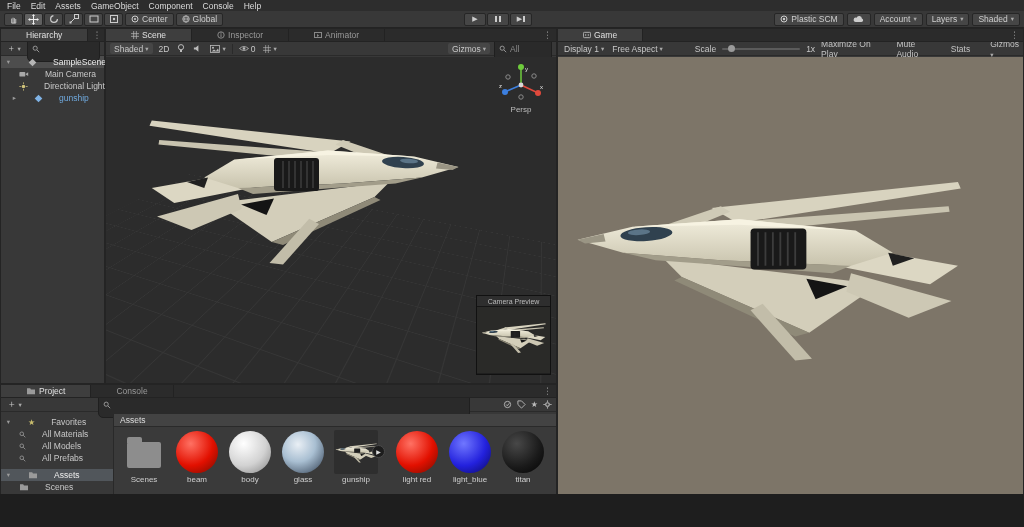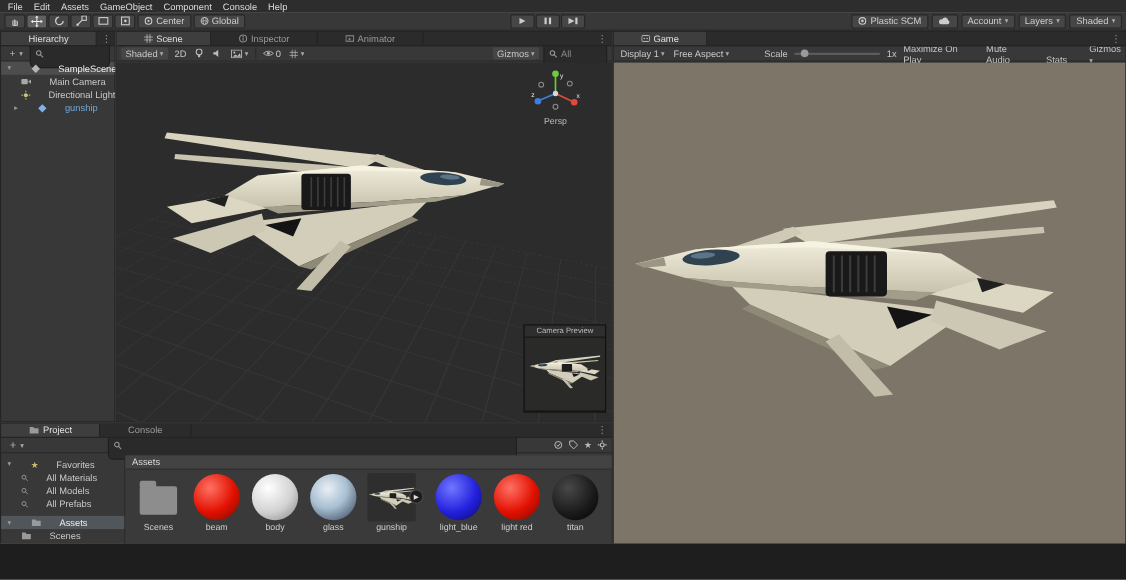--- a/index.html
+++ b/index.html
@@ -44,32 +44,32 @@
 
   
   #scenepanel{left:105px;top:28px;width:452px;height:356px}
   #sceneview{position:absolute;left:0;top:28px;right:0;bottom:0;background:#2c2c2c;overflow:hidden}
   .gridwrap{position:absolute;inset:0;overflow:hidden;perspective:420px}
   .gridplane{position:absolute;left:-60%;top:-10%;width:240%;height:240%;
     background-image:linear-gradient(#3d3d3d 1px,transparent 1px),linear-gradient(90deg,#3d3d3d 1px,transparent 1px);
     background-size:46px 46px;opacity:.55;
     transform:rotateX(62deg) rotateZ(24deg);transform-origin:50% 45%}
   .shipsvg{position:absolute;inset:0}
-  .axesgizmo{position:absolute;top:4px;right:26px;text-align:center}
+  .axesgizmo{position:absolute;top:4px;right:10px;text-align:center}
   .persp{font-size:8px;color:#bdbdbd;margin-top:-2px}
   .campreview{position:absolute;right:5px;bottom:8px;width:75px;height:80px;background:#1f1f1f;border:1px solid #111}
   .camhead{height:11px;background:#2e2e2e;border-bottom:1px solid #151515;display:flex;align-items:center;justify-content:center;font-size:7px;color:#bbb}
   .cambody{position:relative;height:66px;background:#242424;overflow:hidden}
 
   
   #gamepanel{left:557px;top:28px;width:467px;height:499px}
   #gameview{position:absolute;left:0;top:28px;right:0;bottom:0;background:#7d7568;overflow:hidden}
   .slider{width:78px;height:2px;background:#5b5b5b;border-radius:1px;position:relative;margin:0 4px}
   .knob{position:absolute;left:6px;top:-2.5px;width:7px;height:7px;border-radius:50%;background:#9a9a9a}
-  .gright{margin-left:auto;display:flex;align-items:flex-end;gap:20px;color:#c4c4c4}
+  .gright{margin-left:auto;display:flex;align-items:center;gap:20px;color:#c4c4c4}
 
   
   #projectpanel{left:0;top:384px;width:557px;height:143px}
   .ptoolbar{height:14px;background:#383838;border-bottom:1px solid #2a2a2a;display:flex;align-items:center;gap:4px;padding:0 4px}
   .pbody{position:absolute;left:0;top:29px;right:0;bottom:0;display:flex}
   .pleft{width:113px;border-right:1px solid #292929;padding-top:2px}
   .pright{flex:1;position:relative;background:#3a3a3a}
   .crumb{height:13px;background:#434343;border-bottom:1px solid #2a2a2a;display:flex;align-items:center;padding:0 6px;font-size:8.5px;color:#ddd}
   .tiles{display:flex;gap:5px;padding:3px 2px 0 6px}
   .tile{width:48px;display:flex;flex-direction:column;align-items:center;gap:1px;flex:none}
@@ -620,29 +620,29 @@
                 <svg width="44" height="44" viewBox="0 0 44 44">
                     <use href="#ship-shape" transform="translate(1,12) scale(0.1)"></use>
                   </svg>
                 <div class="playov">▶</div>
               </div>
             </div>
             <div class="tlabel">gunship</div>
           </div>
           <div class="tile">
             <div class="thumb">
+                <div class="sphere sp-red"></div>
+              </div>
+            <div class="tlabel">light red</div>
+          </div>
+          <div class="tile">
+            <div class="thumb">
                 <div class="sphere sp-blue"></div>
               </div>
             <div class="tlabel">light_blue</div>
-          </div>
-          <div class="tile">
-            <div class="thumb">
-                <div class="sphere sp-red"></div>
-              </div>
-            <div class="tlabel">light red</div>
           </div>
           <div class="tile">
             <div class="thumb">
                 <div class="sphere sp-dark"></div>
               </div>
             <div class="tlabel">titan</div>
           </div>
         </div>
         <div class="hscroll">
             <div class="hthumb"></div>

